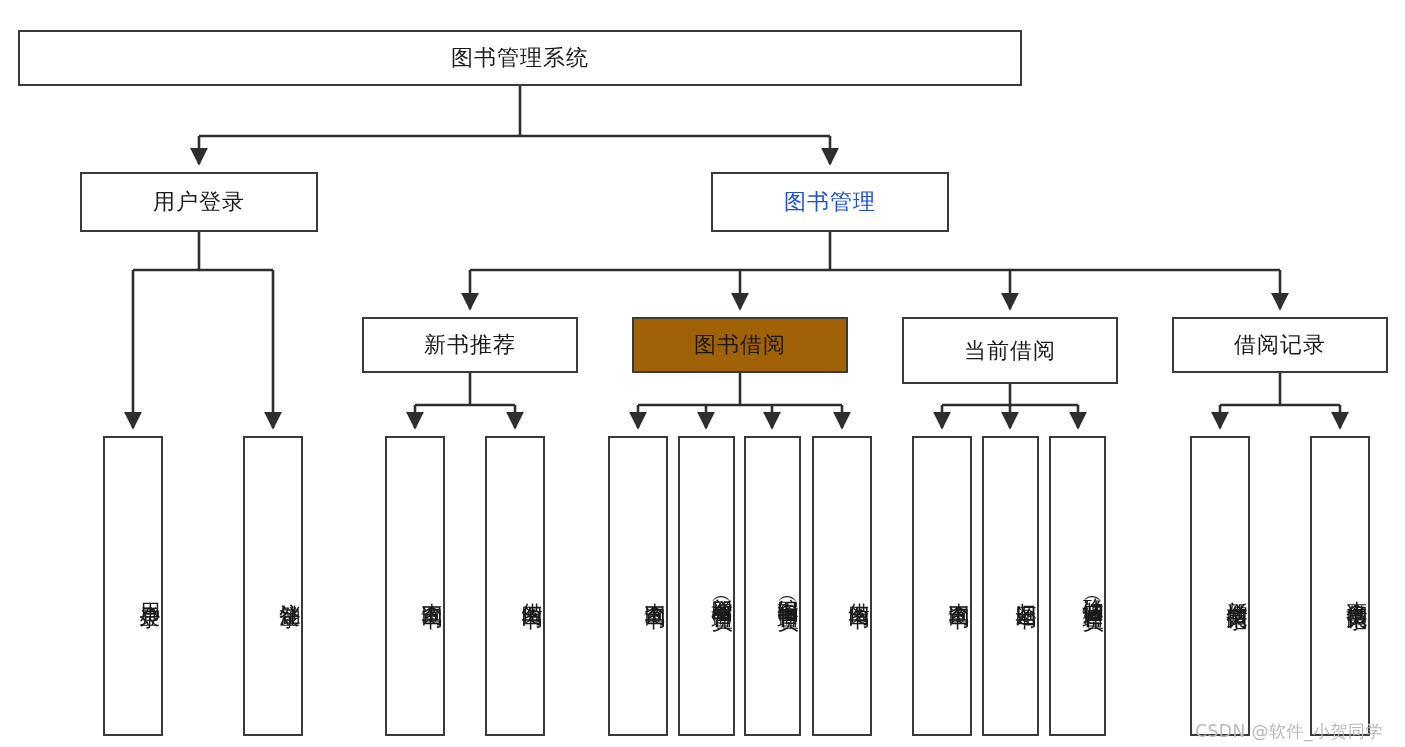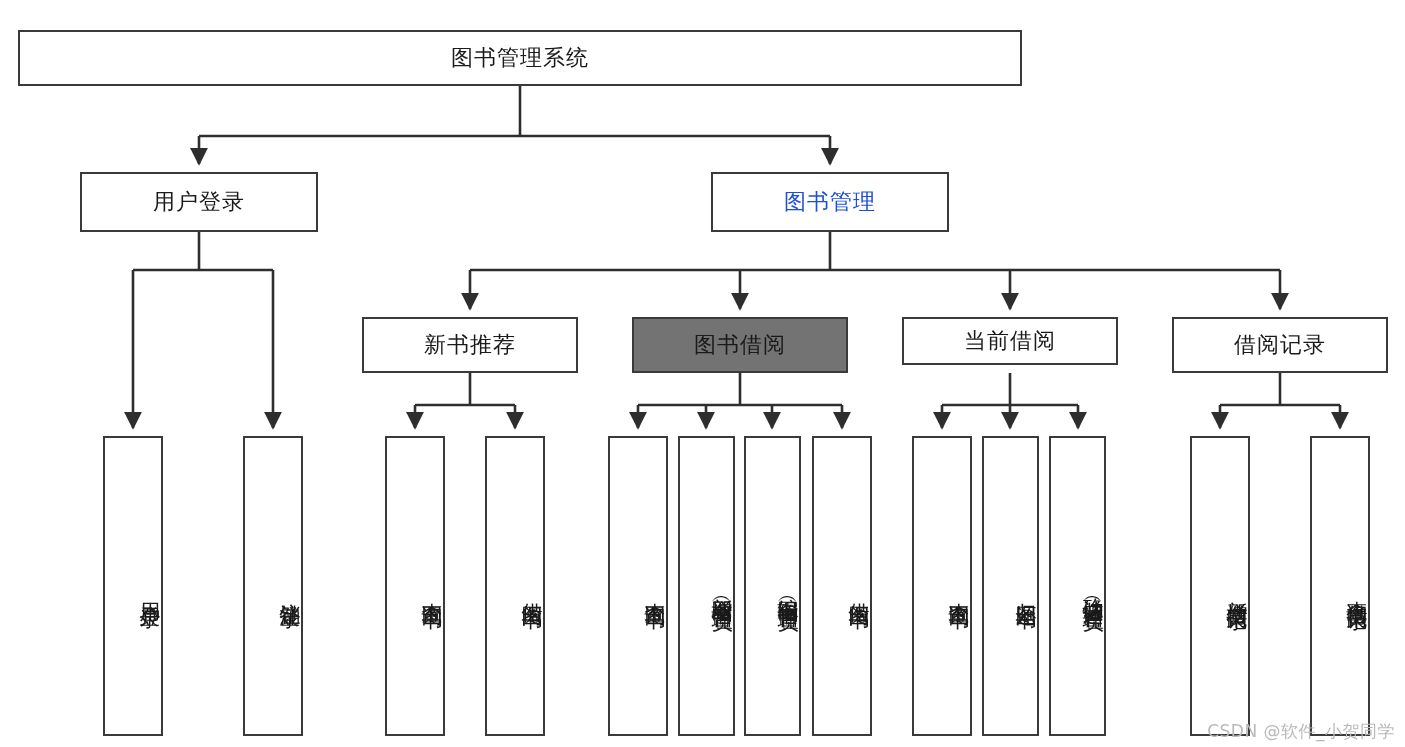--- a/index.html
+++ b/index.html
@@ -50,21 +50,21 @@
   .node .label {
     display: block;
     white-space: pre;
   }
   .node.vertical .label {
     writing-mode: vertical-rl;
     text-orientation: upright;
   }
   #watermark {
     position: absolute;
-    right: 10px;
+    right: 22px;
     bottom: 4px;
     font-size: 17px;
     color: #b9b9b9;
     font-family: "DejaVu Sans", "Liberation Sans", sans-serif;
     white-space: nowrap;
     letter-spacing: 0.5px;
   }
 </style>
 </head>
 <body>
@@ -128,24 +128,24 @@
   <div class="node horizontal" style="left: 80px; top: 172px; width: 238px; height: 60px; border-color: rgb(58, 58, 58); background: rgb(255, 255, 255); color: rgb(26, 26, 26);">
     <span class="label">用户登录</span>
   </div>
   <div class="node horizontal" style="left: 711px; top: 172px; width: 238px; height: 60px; border-color: rgb(58, 58, 58); background: rgb(255, 255, 255); color: #1d4ed8;">
     <span class="label">图书管理</span>
   </div>
 
   <div class="node horizontal" style="left: 362px; top: 317px; width: 216px; height: 56px; border-color: rgb(58, 58, 58); background: rgb(255, 255, 255); color: rgb(26, 26, 26);">
     <span class="label">新书推荐</span>
   </div>
-  <div class="node horizontal" style="left: 632px; top: 317px; width: 216px; height: 56px; border-color: rgb(58, 58, 58); background: #737373; color: rgb(26, 26, 26);">
+  <div class="node horizontal" style="left: 632px; top: 317px; width: 216px; height: 56px; border-color: rgb(58, 58, 58); background: #a16207; color: rgb(26, 26, 26);">
     <span class="label">图书借阅</span>
   </div>
-  <div class="node horizontal" style="left: 902px; top: 317px; width: 216px; height: 48px; border-color: rgb(58, 58, 58); background: rgb(255, 255, 255); color: rgb(26, 26, 26);">
+  <div class="node horizontal" style="left: 902px; top: 317px; width: 216px; height: 67px; border-color: rgb(58, 58, 58); background: rgb(255, 255, 255); color: rgb(26, 26, 26);">
     <span class="label">当前借阅</span>
   </div>
   <div class="node horizontal" style="left: 1172px; top: 317px; width: 216px; height: 56px; border-color: rgb(58, 58, 58); background: rgb(255, 255, 255); color: rgb(26, 26, 26); text-align: right;">
     <span class="label">借阅记录</span>
   </div>
 
   <div class="node vertical" style="left: 103px; top: 436px; width: 60px; height: 300px; border-color: rgb(58, 58, 58); background: rgb(255, 255, 255); color: rgb(26, 26, 26);">
     <span class="label">用户登录</span>
   </div>
   <div class="node vertical" style="left: 243px; top: 436px; width: 60px; height: 300px; border-color: rgb(58, 58, 58); background: rgb(255, 255, 255); color: rgb(26, 26, 26);">

